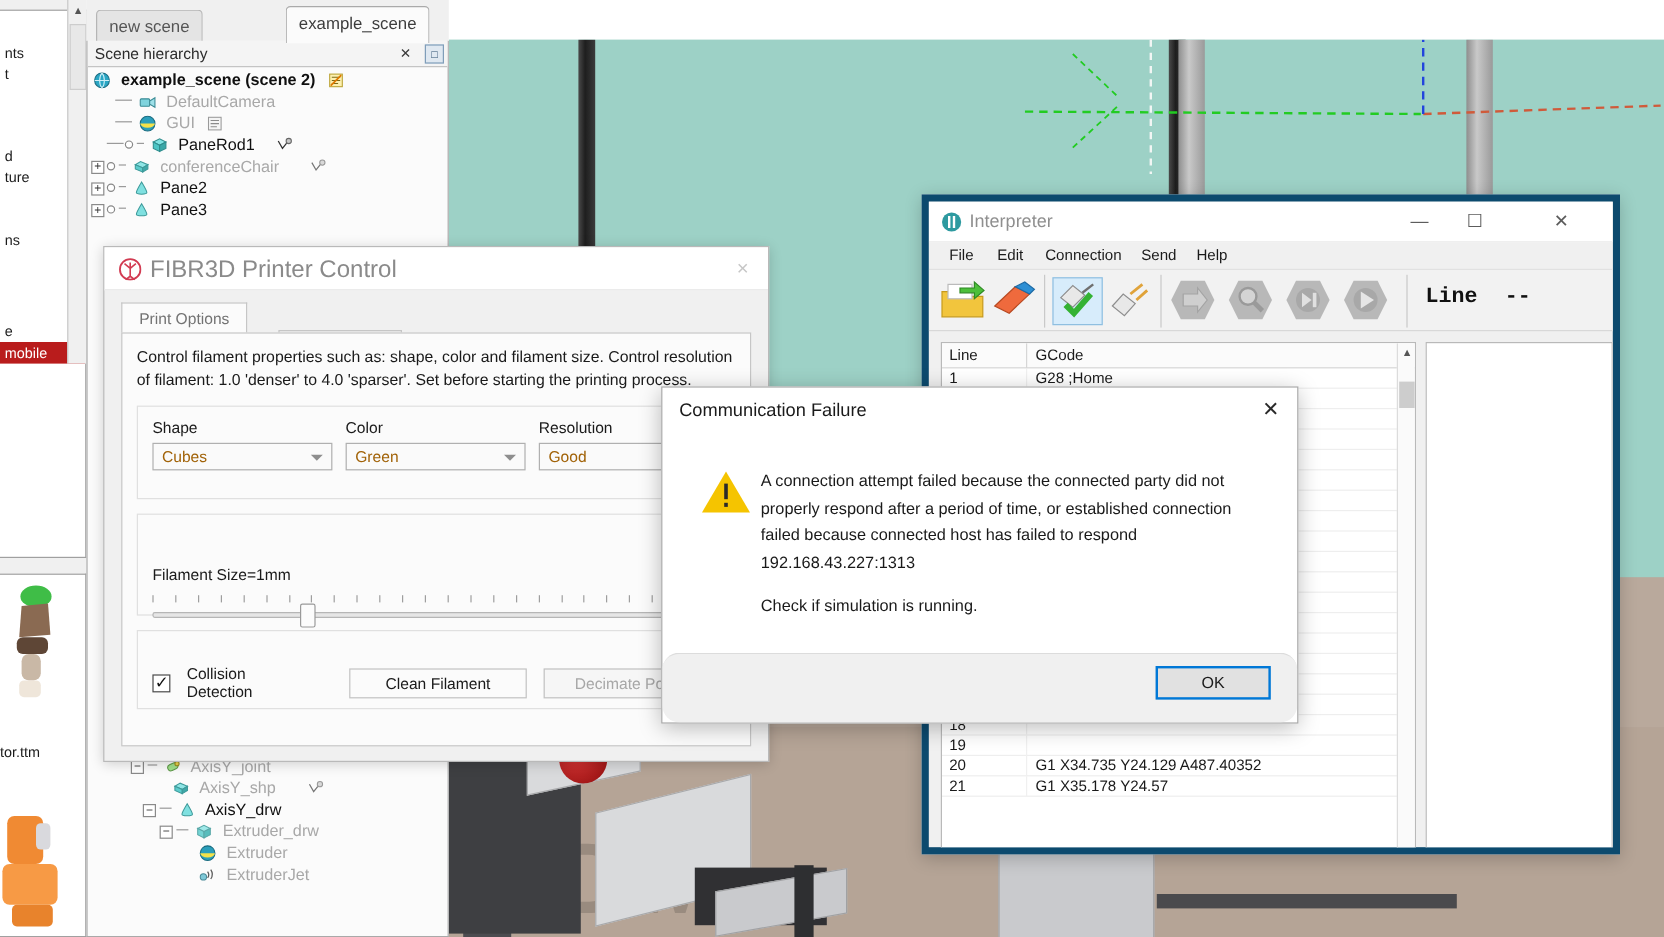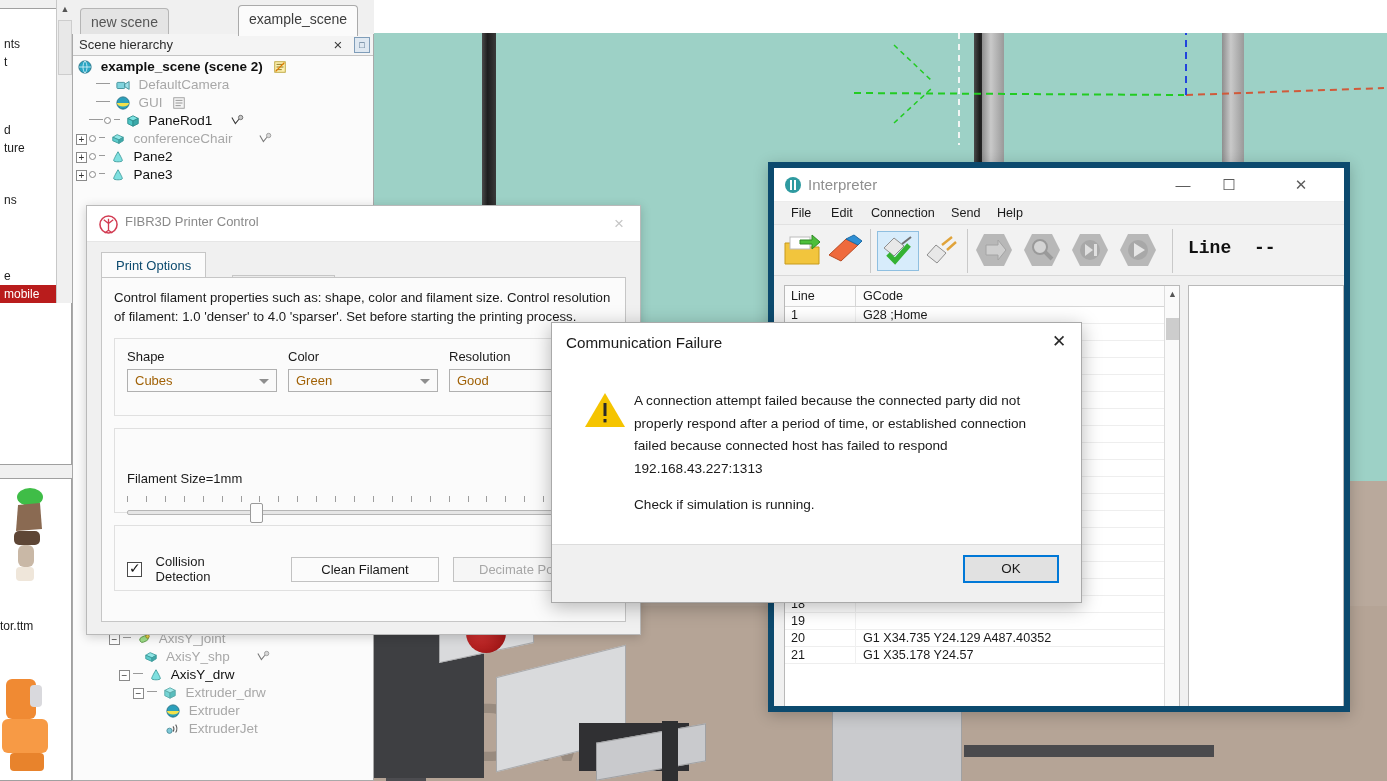--- a/index.html
+++ b/index.html
@@ -157,36 +157,36 @@
   }
   .fibr-title {
     position: relative; height: 36px; background: #ffffff;
     border-bottom: 1px solid #e6e6e6;
   }
   .fibr-logo {
     position: absolute; left: 12px; top: 9px; width: 19px; height: 19px;
   }
   .fibr-title-text {
     position: absolute; left: 38px; top: 8px;
-    font-size: 13px; color: #8a8a8a;
+    font-size: 20px; color: #8a8a8a;
   }
   .fibr-close {
     position: absolute; right: 10px; top: 7px; width: 22px; height: 22px;
     color: #c6c6c6; font-size: 17px; text-align: center; line-height: 21px;
     cursor: default;
   }
   .fibr-body { position: relative; padding: 10px 14px; }
   .sub-tabs { position: relative; height: 26px; }
   .sub-tab {
     position: absolute; top: 0; height: 26px; line-height: 25px;
     padding: 0 14px; font-size: 13px; text-align: center;
     border: 1px solid #c6c6c6; background: #ebebeb; color: #333;
     cursor: default;
   }
-  .sub-tab.active { background: #fbfbfb; border-bottom-color: #fbfbfb; color: #0c4a6e; }
+  .sub-tab.active { background: #fbfbfb; border-bottom-color: #fbfbfb; color: #737373; }
   .tab-page {
     position: relative; border: 1px solid #c6c6c6; background: #fbfbfb;
     margin-top: -1px; height: 345px; padding: 10px 12px;
   }
   .desc { font-size: 13.2px; color: #1a1a1a; line-height: 19px; }
   .group {
     position: relative; border: 1px solid #e0e0e0; background: #fbfbfb;
     margin-top: 12px; padding: 10px 12px 14px 12px;
   }
   .field-label { font-size: 13px; color: #1a1a1a; margin-bottom: 5px; }
@@ -311,21 +311,21 @@
   }
   .warn-tri {
     position: absolute; left: 32px; top: 68px; width: 42px; height: 38px;
   }
   .modal-msg {
     position: absolute; left: 82px; top: 67px; width: 430px;
     font-size: 13.6px; color: #1a1a1a; line-height: 22.5px;
   }
   .modal-foot {
     position: absolute; left: 0; bottom: 0; width: 100%; height: 58px;
-    background: #f0f0f0; border-top: 1px solid #dcdcdc;
+    background: #f0f0f0; border-top: 1px solid #dcdcdc; border-radius: 14px;
   }
   .ok-btn {
     position: absolute; right: 22px; top: 10px; width: 96px; height: 28px;
     background: #e1e1e1; border: 2px solid #0078d7;
     font-size: 13.4px; color: #1a1a1a; text-align: center; line-height: 24px;
     cursor: default;
   }
 </style>
 </head>
 <body>

